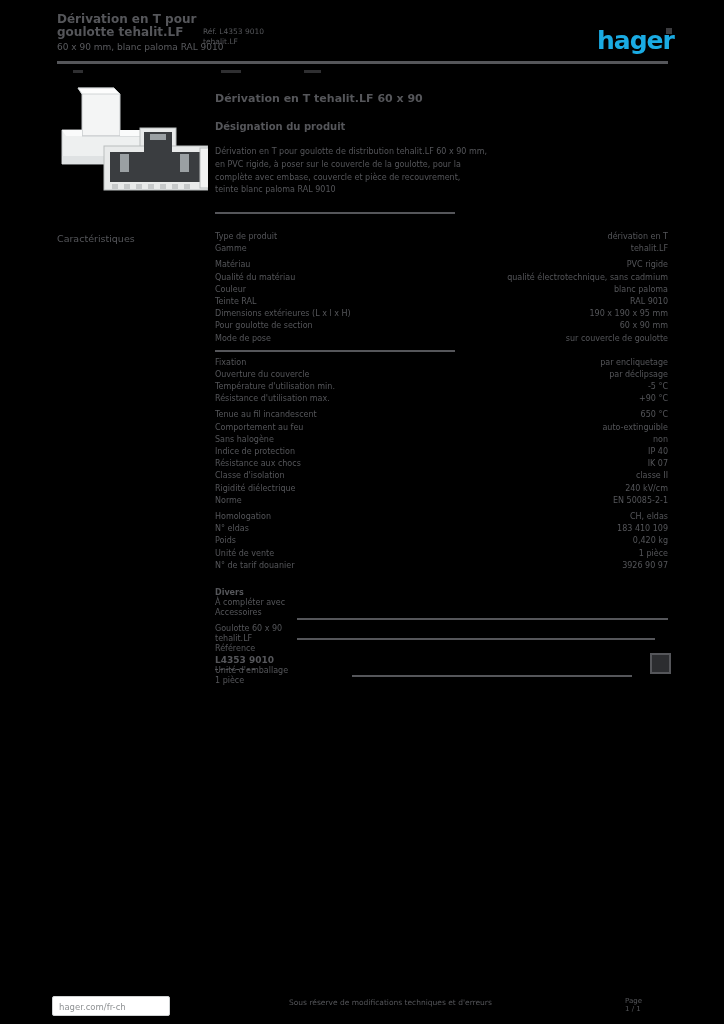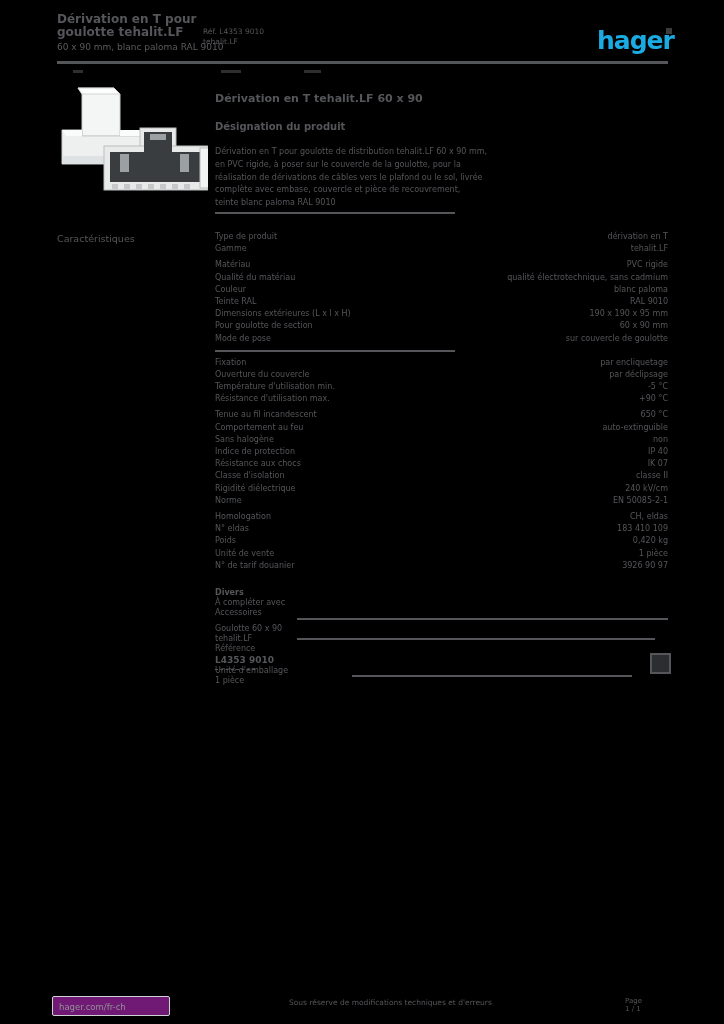--- a/index.html
+++ b/index.html
@@ -26,21 +26,21 @@
   .spec-rule{width:240px;height:2px;background:#55565a;margin:5px 0;}
   .sl{text-align:left;} .sv{text-align:right;}
   
   .acc{font-size:8px;color:#55565a;}
   .acc-b{font-weight:bold;}
   .leader{position:absolute;height:1.5px;background:#55565a;}
   .dashed-u{border-bottom:1px dashed #55565a;padding-bottom:16px;}
   .acc-icon{position:absolute;left:650px;top:653px;width:17px;height:17px;
             border:2px solid #55565a;background:#2c2d30;}
   
-  .web-box{left:52px;top:996px;width:118px;height:20px;background:#701a75;border:1px solid #cfd2d3;
+  .web-box{left:52px;top:996px;width:118px;height:20px;background:#ffffff;border:1px solid #cfd2d3;
            border-radius:2px;font-size:8.5px;line-height:20px;color:#8f9294;padding-left:6px;box-sizing:border-box;}
   .foot-notice{left:289px;top:998px;font-size:7.5px;color:#55565a;}
   .foot-rev{left:415px;top:1055px;font-size:10px;color:#55565a;}
   .foot-page{left:625px;top:997px;font-size:7px;line-height:8px;color:#55565a;}
 </style>
 </head>
 <body>
 
 <div class="page">
 
@@ -92,21 +92,20 @@
         <rect x="80" y="56" width="6" height="5"></rect>
       </g>
     </g>
   </svg>
 
   <div class="abs prod-title">Dérivation en T tehalit.LF 60 x 90</div>
   <div class="abs section-head">Désignation du produit</div>
   <div class="abs desc">
       <div>Dérivation en T pour goulotte de distribution tehalit.LF 60 x 90 mm,</div>
       <div>en PVC rigide, à poser sur le couvercle de la goulotte, pour la</div>
-      <div>réalisation de dérivations de câbles vers le plafond ou le sol, livrée</div>
       <div>complète avec embase, couvercle et pièce de recouvrement,</div>
       <div>teinte blanc paloma RAL 9010</div>
     </div>
   <div class="abs mini-rule"></div>
 
   <div class="abs side-label">Caractéristiques</div>
   <div class="abs spec">
       <div class="spec-row">
         <span class="sl">Type de produit</span>
         <span class="sv">dérivation en T</span>

